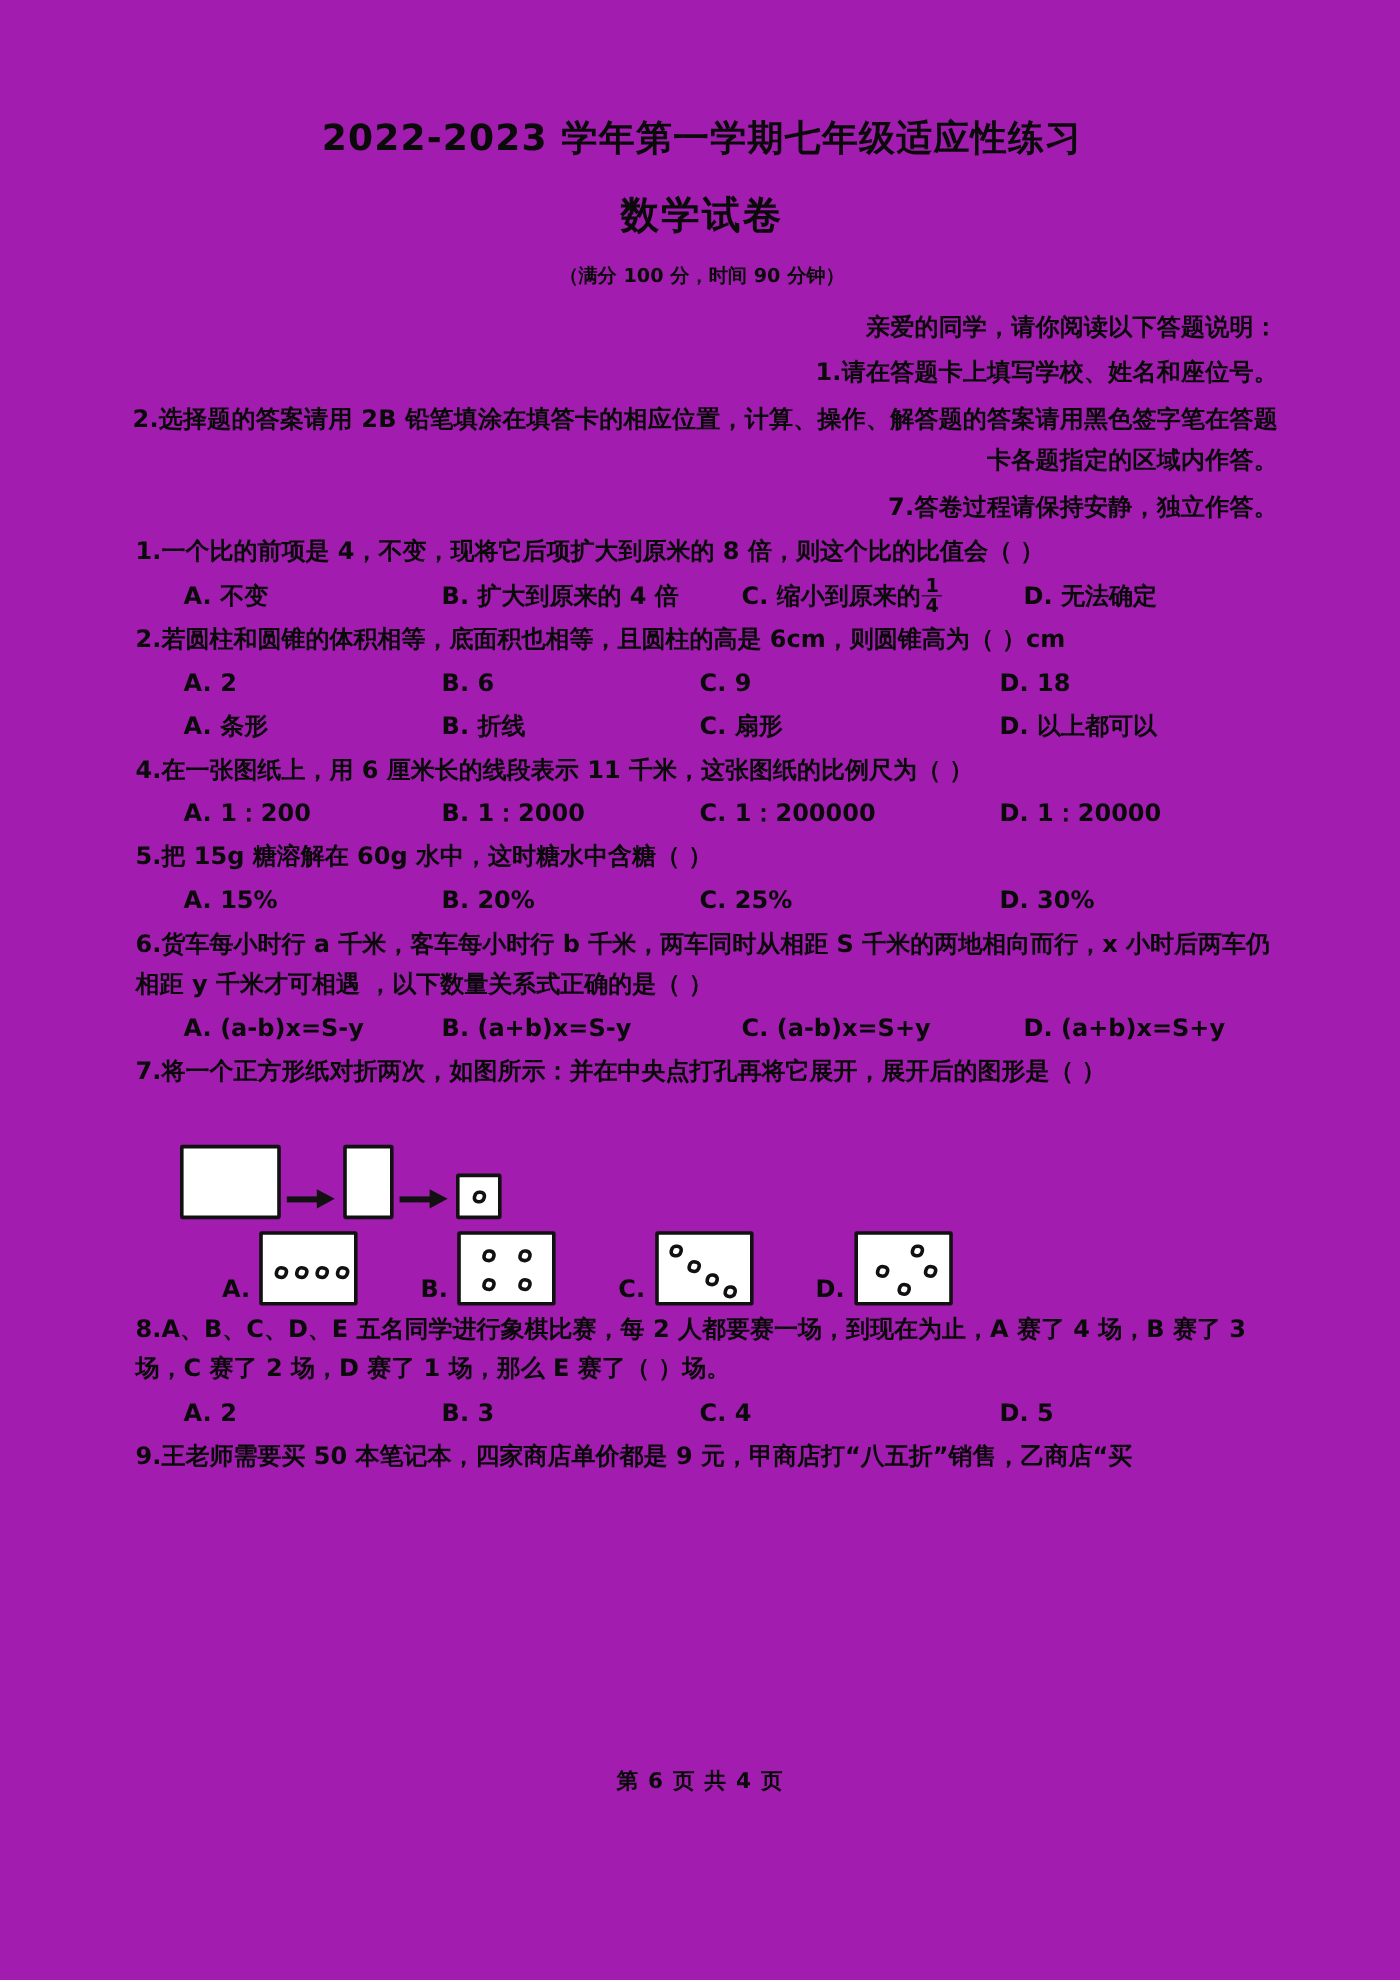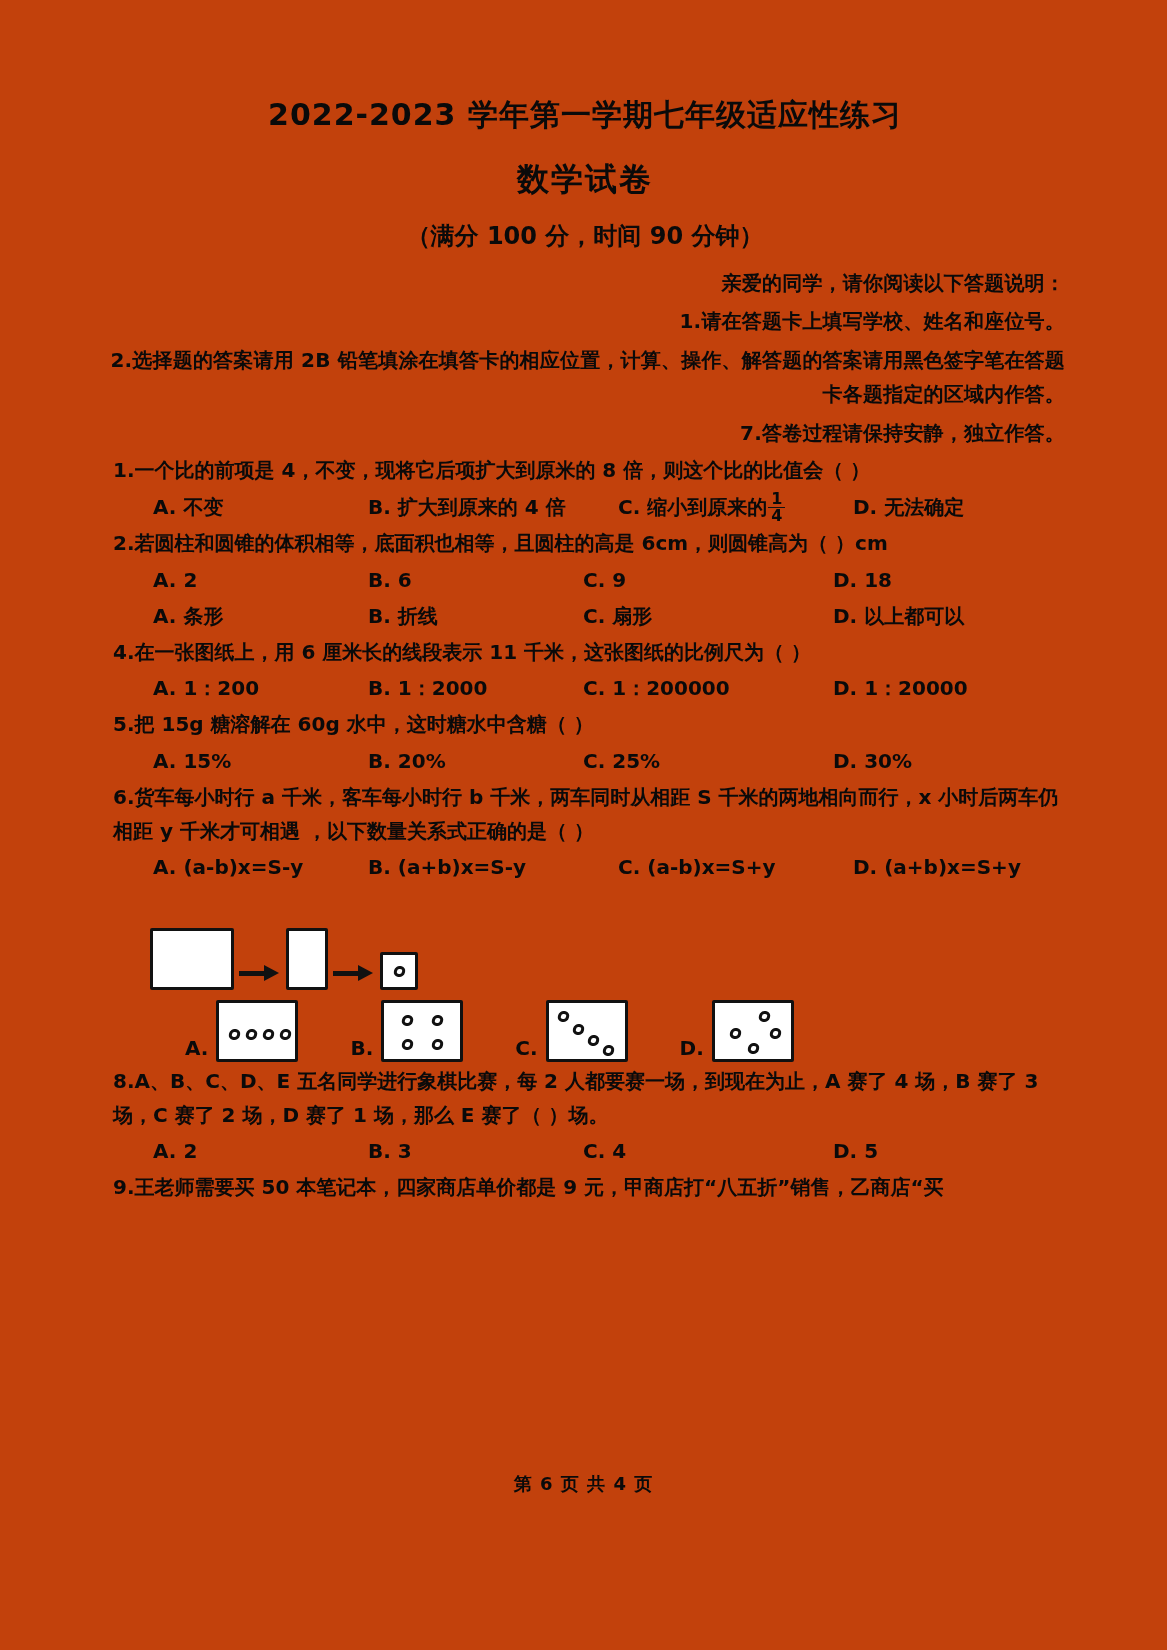--- a/index.html
+++ b/index.html
@@ -13,21 +13,21 @@
     font-family: "DejaVu Sans", "Liberation Sans", sans-serif;
     color: #0a0a0a;
     position: relative;
     overflow: hidden;
   }
   .page {
     position: absolute;
     left: 0; top: 0;
     width: 1167px;
     height: 1650px;
-    background: #c2410c;
+    background: #a21caf;
   }
   .content {
     position: absolute;
     left: 105px;
     top: 95px;
     width: 960px;
   }
   .doc-title {
     text-align: center;
     font-size: 30px;
@@ -38,21 +38,21 @@
   }
   .doc-subtitle {
     text-align: center;
     font-size: 32px;
     font-weight: bold;
     letter-spacing: 2px;
     margin: 0 0 18px 0;
   }
   .doc-score {
     text-align: center;
-    font-size: 24px;
+    font-size: 16px;
     font-weight: bold;
     margin: 0 0 14px 0;
   }
   .para {
     font-size: 20px;
     font-weight: bold;
     line-height: 1.72;
     margin: 0 0 4px 0;
     letter-spacing: 0.2px;
     text-align: right;
@@ -330,20 +330,21 @@
       <span class="opt w-c">
           <span class="lbl">C.</span>
           <span>(a-b)x=S+y</span>
         </span>
       <span class="opt w-d">
           <span class="lbl">D.</span>
           <span>(a+b)x=S+y</span>
         </span>
     </div>
 
+    <p class="q"><span>7.</span><span>将一个正方形纸对折两次，如图所示：并在中央点打孔再将它展开，展开后的图形是（        ）</span></p>
 
     <div class="fold-diagram">
       <div class="sq-outline fold1"></div>
       <div class="arrow">
           <span class="shaft"></span>
           <span class="head"></span>
         </div>
       <div class="sq-outline fold2"></div>
       <div class="arrow">
           <span class="shaft"></span>

